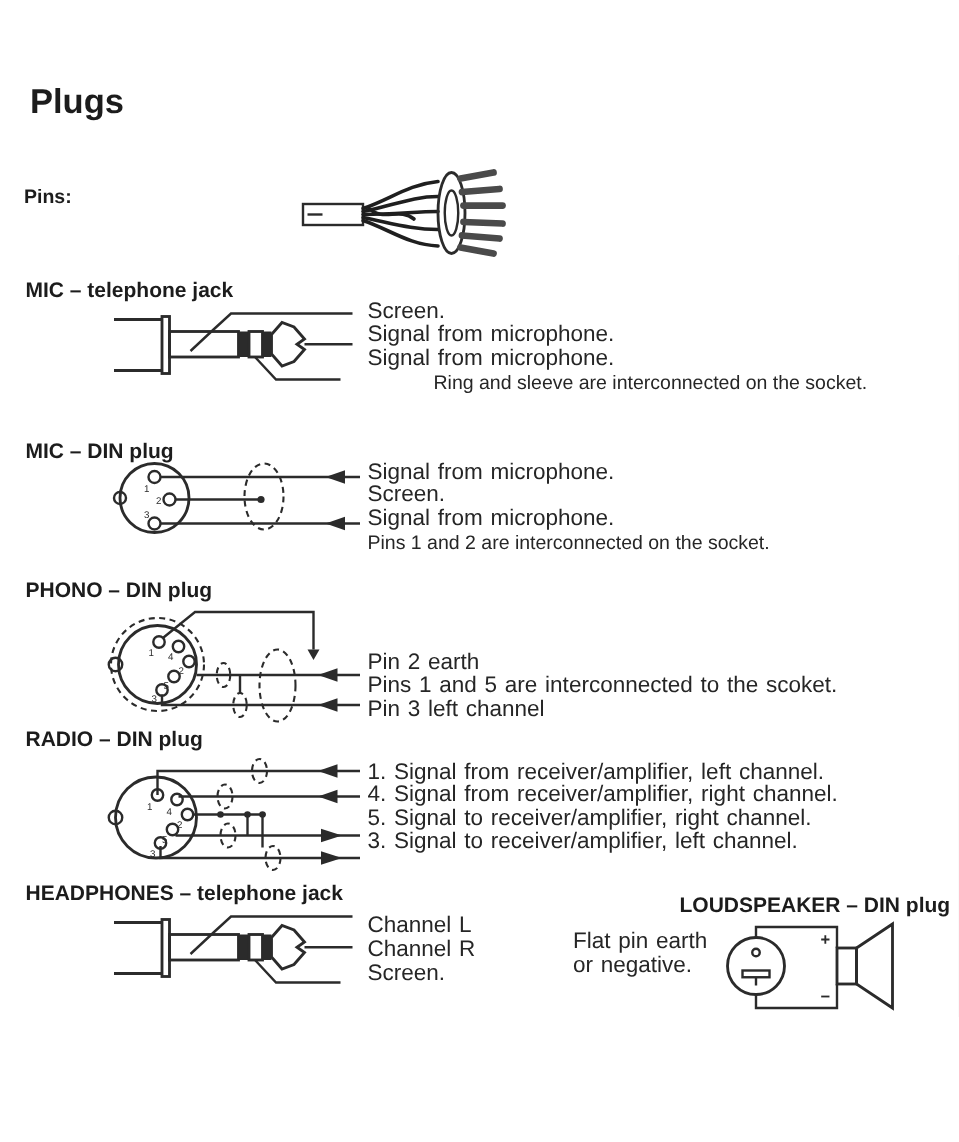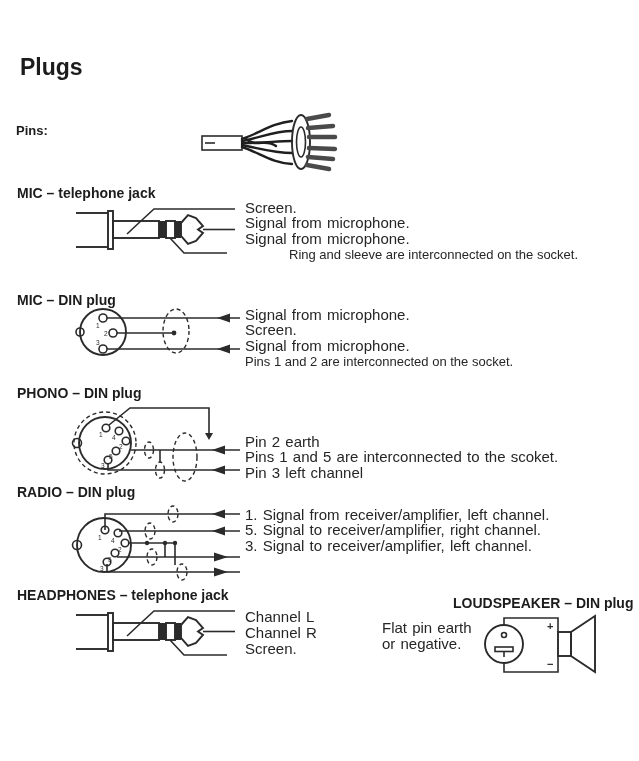--- a/index.html
+++ b/index.html
@@ -160,20 +160,21 @@
     <circle cx="85" cy="41" r="2.2" class="fill"></circle>
     <circle cx="103" cy="41" r="2.2" class="fill"></circle>
     <circle cx="113" cy="41" r="2.2" class="fill"></circle>
     <polygon points="150,12 163,7.5 163,16.5" class="fill"></polygon>
     <polygon points="150,29 163,24.5 163,33.5" class="fill"></polygon>
     <polygon points="166,55 152,50.5 152,59.5" class="fill"></polygon>
     <polygon points="166,70 152,65.5 152,74.5" class="fill"></polygon>
   </svg>
   <div class="lblcol" style="top:507px;">
     <div class="lbl">1. Signal from receiver/amplifier, left channel.</div>
+    <div class="lbl">4. Signal from receiver/amplifier, right channel.</div>
     <div class="lbl">5. Signal to receiver/amplifier, right channel.</div>
     <div class="lbl">3. Signal to receiver/amplifier, left channel.</div>
   </div>
 
   <div class="sec-h" style="left:17px;top:587px;">HEADPHONES – telephone jack</div>
   <svg style="left:62px;top:600px;" width="178" height="64" viewBox="0 0 178 64">
     <line x1="14" y1="15" x2="46" y2="15" class="ink2"></line>
     <line x1="14" y1="49" x2="46" y2="49" class="ink2"></line>
     <rect x="46" y="13" width="5" height="38" class="ink2"></rect>
     <rect x="51" y="23" width="46" height="17" class="ink2"></rect>

